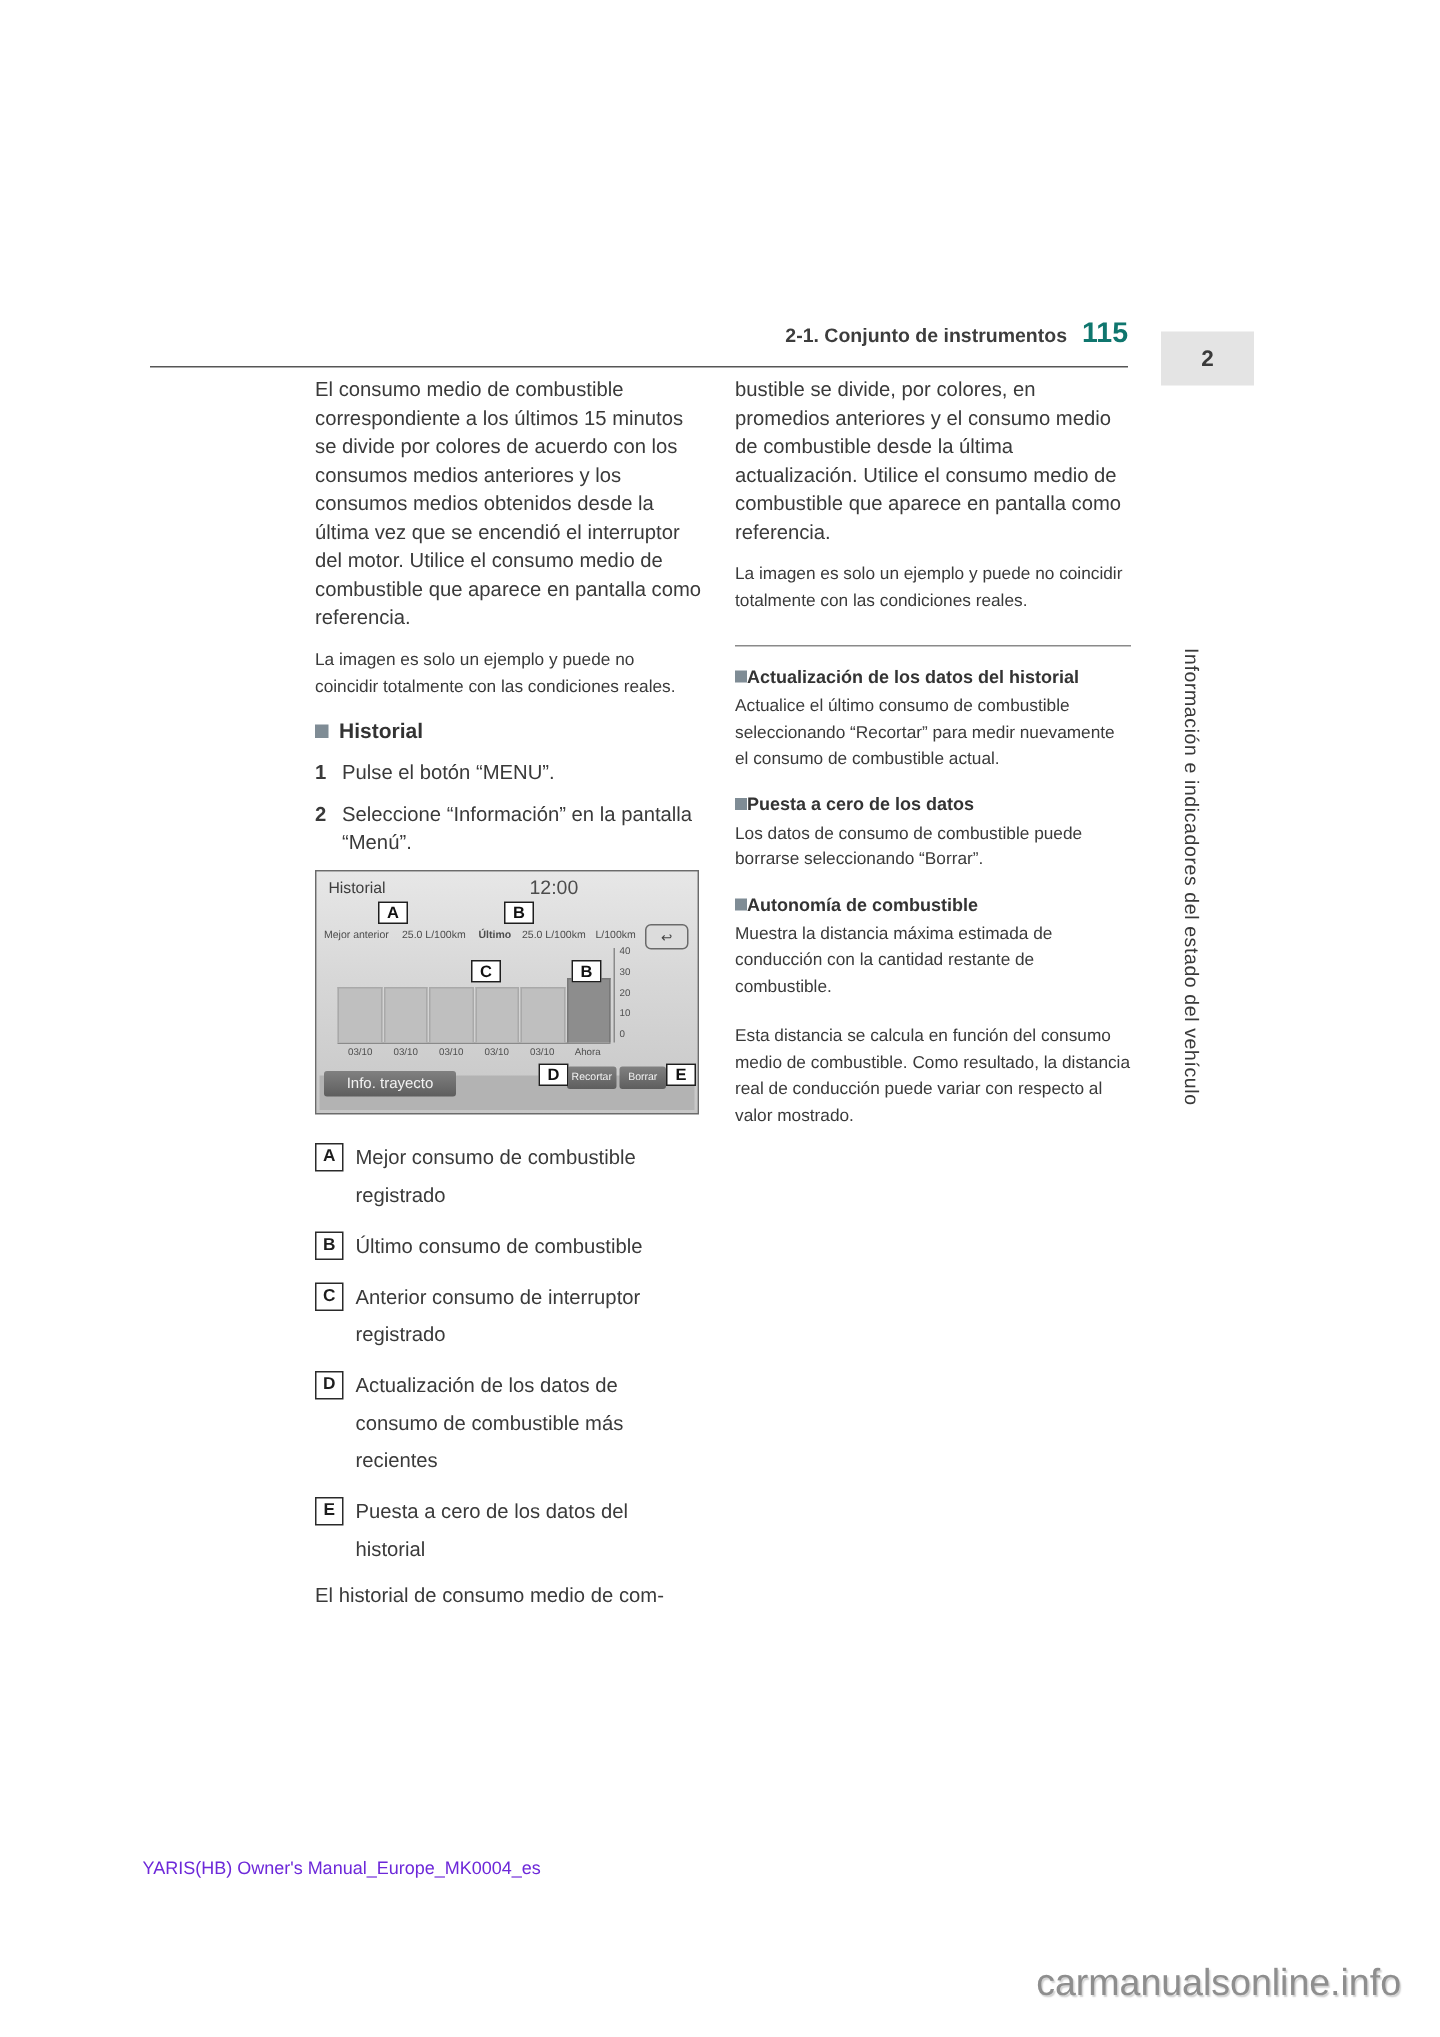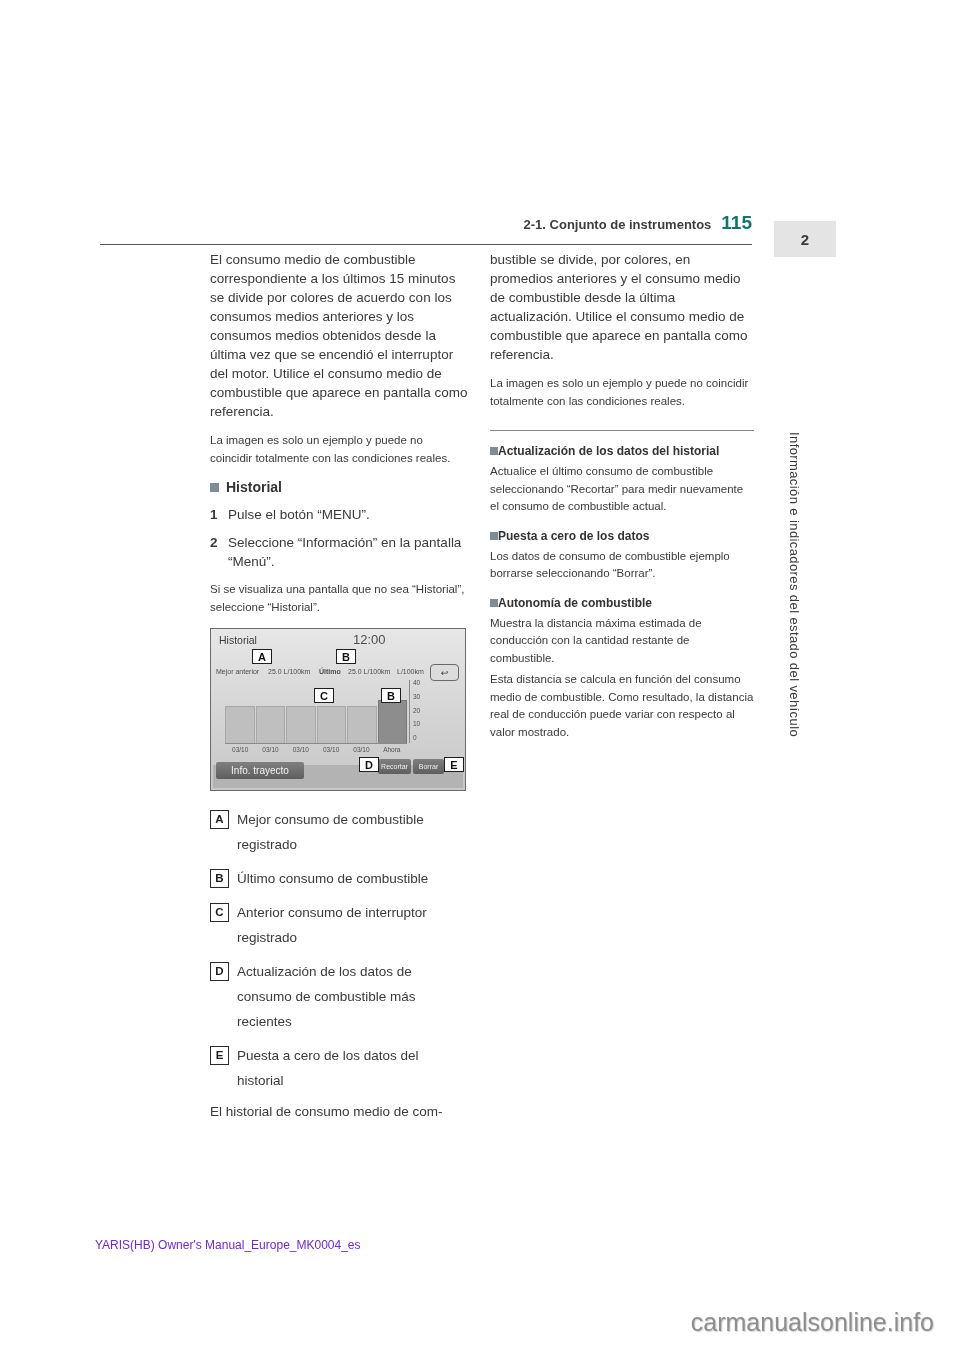--- a/index.html
+++ b/index.html
@@ -83,21 +83,21 @@
     color:#1d1d1d; flex-shrink:0; margin-top:3px; }
   .closing { font-size:13.5px; line-height:19px; margin:2px 0 0 0; }
 
   
   .divider { border-top:1px solid #8a8a8a; margin:20px 0 0 0; }
   .subsection { margin-top:13px; }
   .sub-heading { display:flex; align-items:center; gap:0; font-size:12px; font-weight:bold;
     color:#333; margin-bottom:5px; }
   .sub-sq { width:8px; height:8px; background:#7f8c95; flex-shrink:0; }
   .sub-body { font-size:11.5px; line-height:17.5px; margin:0; }
-  .sub-body + .sub-body { margin-top:4px; }
+  .sub-body + .sub-body { margin-top:16px; }
   .sub-body:empty { display:none; }
 
   .footer { position:absolute; left:95px; top:1238px; font-size:12px; color:#6d28d9; }
   .watermark { position:absolute; right:26px; top:1308px; font-size:25px; color:#8e8e8e;
     text-shadow:1px 1px 1px #d0d0d0;margin-left:28px; }
 </style>
 </head>
 <body>
 
 <div class="page">
@@ -122,21 +122,20 @@
 
     <div class="step">
       <span class="step-num">1</span>
       <span>Pulse el botón “MENU”.</span>
     </div>
     <div class="step">
       <span class="step-num">2</span>
       <span>Seleccione “Información” en la pantalla “Menú”.</span>
     </div>
 
-    <p class="note-text">Si se visualiza una pantalla que no sea “Historial”, seleccione “Historial”.</p>
 
     <div class="figure">
       <span class="fig-title">Historial</span>
       <span class="fig-clock">12:00</span>
 
       <span class="fig-info" style="left:5px;">Mejor anterior</span>
       <span class="fig-info" style="left:57px;">25.0 L/100km</span>
       <span class="fig-info fi-bold" style="left:108px;">Último</span>
       <span class="fig-info" style="left:137px;">25.0 L/100km</span>
       <span class="fig-info" style="left:186px;">L/100km</span>
@@ -217,21 +216,21 @@
       </div>
       <p class="sub-body">Actualice el último consumo de combustible seleccionando “Recortar” para medir nuevamente el consumo de combustible actual.</p>
 
     </div>
 
     <div class="subsection">
       <div class="sub-heading">
         <span class="sub-sq"></span>
         <span>Puesta a cero de los datos</span>
       </div>
-      <p class="sub-body">Los datos de consumo de combustible ejemplo borrarse seleccionando “Borrar”.</p>
+      <p class="sub-body">Los datos de consumo de combustible puede borrarse seleccionando “Borrar”.</p>
 
     </div>
 
     <div class="subsection">
       <div class="sub-heading">
         <span class="sub-sq"></span>
         <span>Autonomía de combustible</span>
       </div>
       <p class="sub-body">Muestra la distancia máxima estimada de conducción con la cantidad restante de combustible.</p>
       <p class="sub-body">Esta distancia se calcula en función del consumo medio de combustible. Como resultado, la distancia real de conducción puede variar con respecto al valor mostrado.</p>

